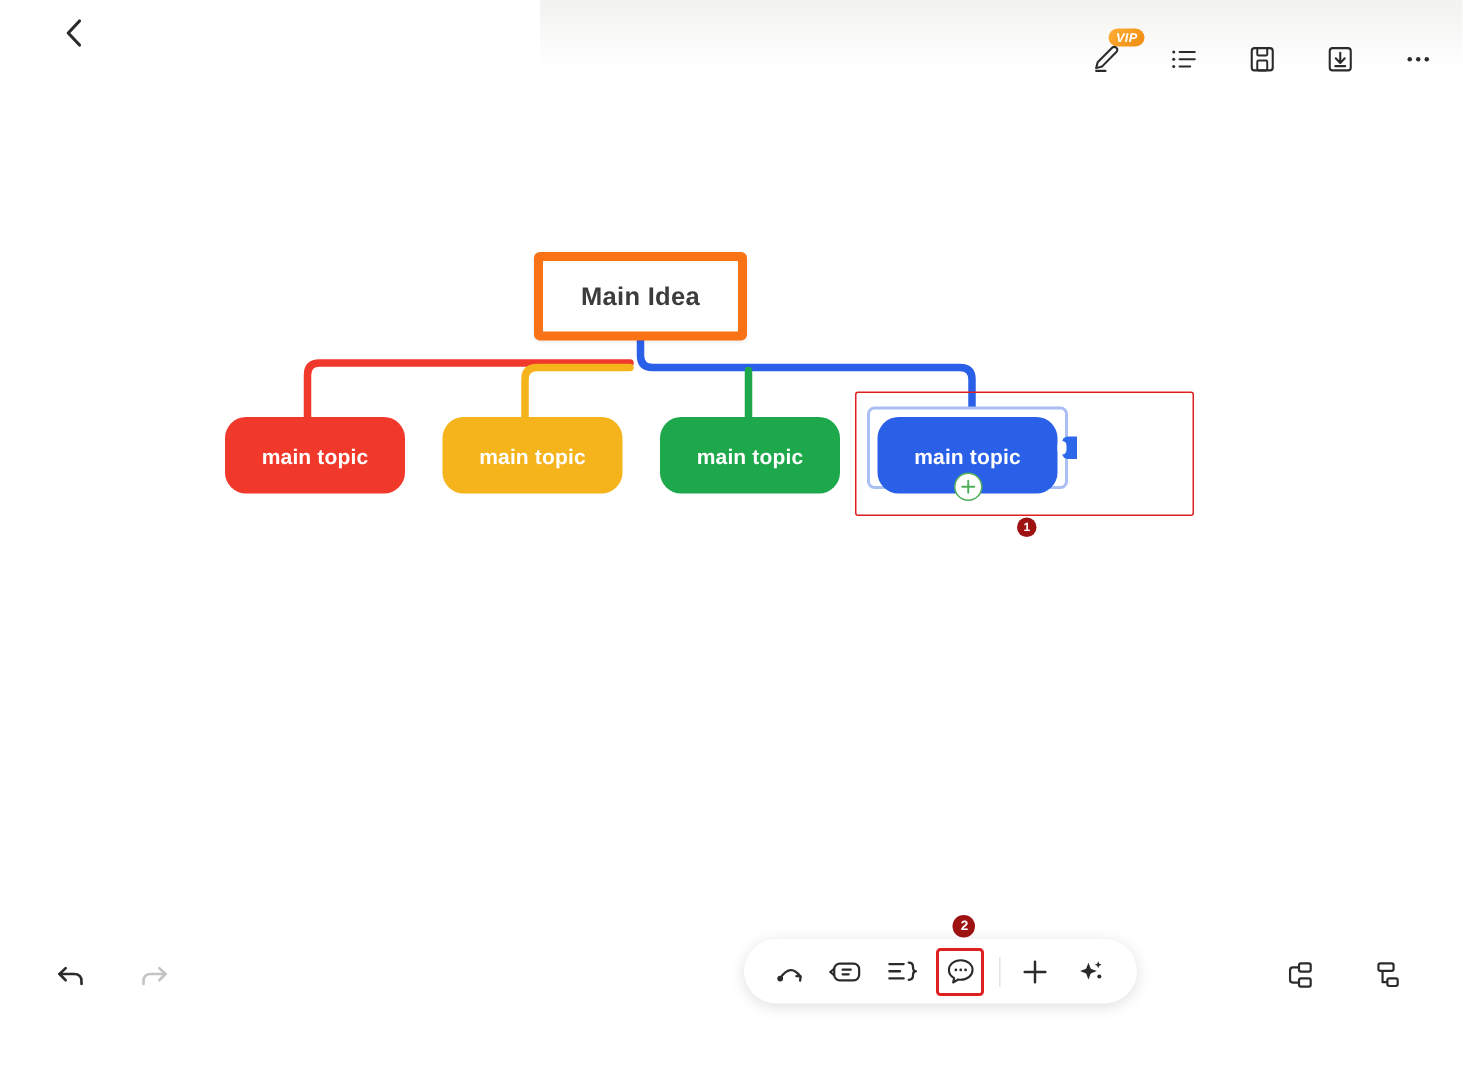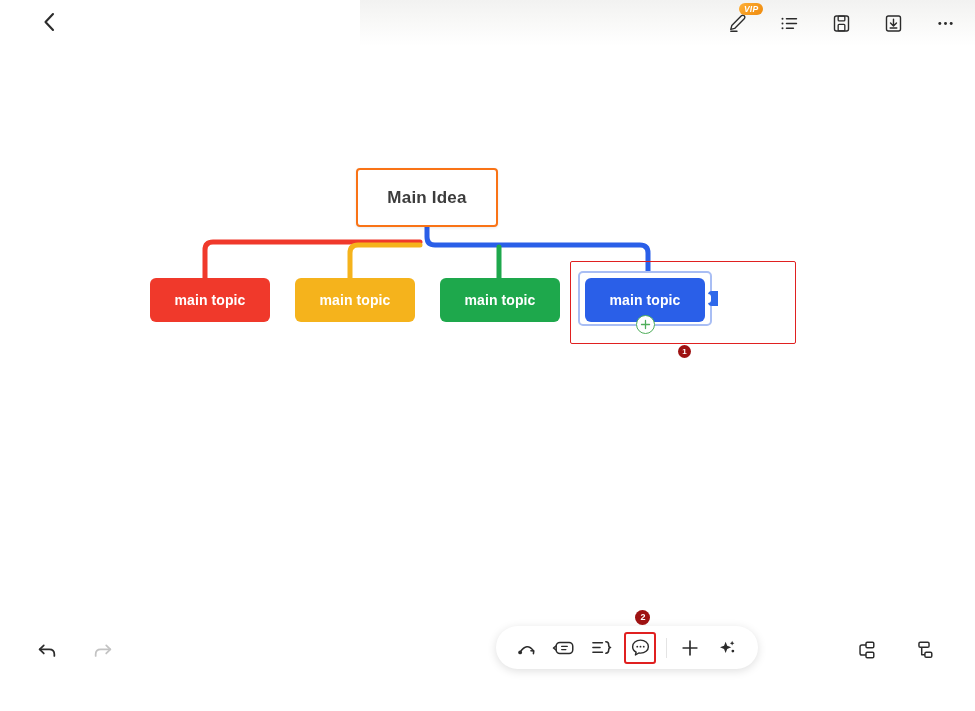--- a/index.html
+++ b/index.html
@@ -20,21 +20,21 @@
   #header-sheen {
     position:absolute; top:0; left:360px; width:615px; height:46px;
     background:linear-gradient(180deg, #f2f2f1 0%, #f8f8f7 45%, #ffffff 100%);
     pointer-events:none;
   }
   #back-button {
     position:absolute; left:33px; top:6px; width:32px; height:32px;
     display:flex; align-items:center; justify-content:center; cursor:pointer;
   }
   #header-right {
-    position:absolute; right:18px; top:4px; height:38px;
+    position:absolute; right:18px; top:20px; height:38px;
     display:flex; align-items:center; gap:28px;
   }
   .hicon { width:24px; height:24px; display:flex; align-items:center;
            justify-content:center; cursor:pointer; position:relative; }
   #pen-wrap { position:relative; width:24px; height:24px; }
   #vip-badge {
     position:absolute; left:14px; top:-8px;
     background:linear-gradient(135deg,#ffb03a 0%,#f59a1d 55%,#f08c10 100%);
     color:#fff; font-size:8.5px; font-weight:700; font-style:italic;
     padding:1.5px 5px 2px 5px; border-radius:7px;
@@ -44,28 +44,28 @@
   
   #canvas { position:absolute; top:46px; left:0; width:975px; height:560px; }
   #map-layer { position:absolute; left:0; top:0; width:975px; height:560px; }
 
   .node {
     position:absolute; display:flex; align-items:center; justify-content:center;
     cursor:pointer; user-select:none;
   }
   #node-root {
     left:356px; top:122px; width:142px; height:59px;
-    background:#ffffff; border:2px solid #f97316; border-radius:4px;
+    background:#ffffff; border:6px solid #f97316; border-radius:4px;
     box-shadow:0 1px 3px rgba(0,0,0,.09);
   }
   #node-root .label {
     font-size:17px; font-weight:700; color:#3c3c3c; letter-spacing:.2px;
   }
 
-  .topic { width:120px; height:44px; border-radius:6px; }
+  .topic { width:120px; height:51px; border-radius:14px; }
   .topic .label {
     font-size:14px; font-weight:700; color:#ffffff; letter-spacing:.1px;
   }
   #node-topic-1 { left:150px; top:232px; background:#f0392b; }
   #node-topic-2 { left:295px; top:232px; background:#f5b31c; }
   #node-topic-3 { left:440px; top:232px; background:#1ea84c; }
   #node-topic-4 { left:585px; top:232px; background:#2a5fe8; }
 
   #selection-ring {
     position:absolute; left:578px; top:225px; width:134px; height:55px;

